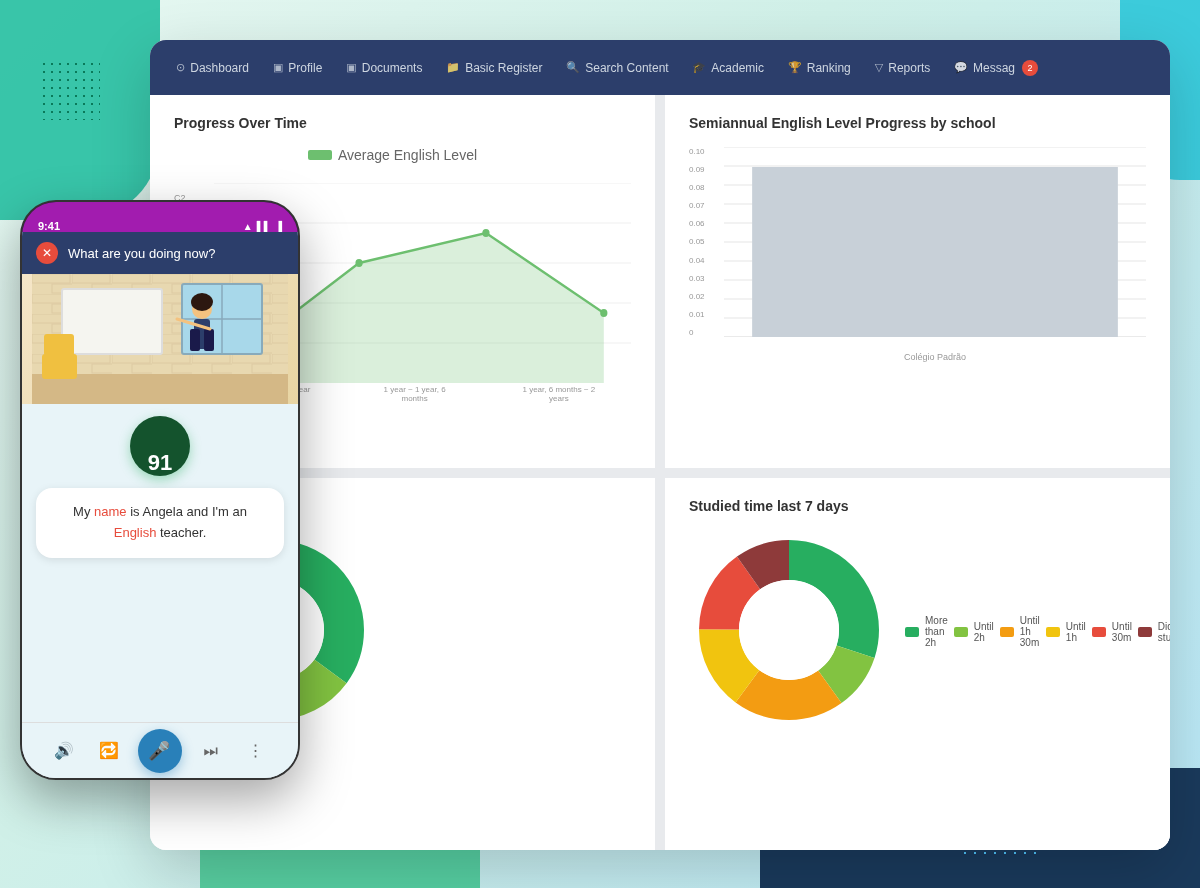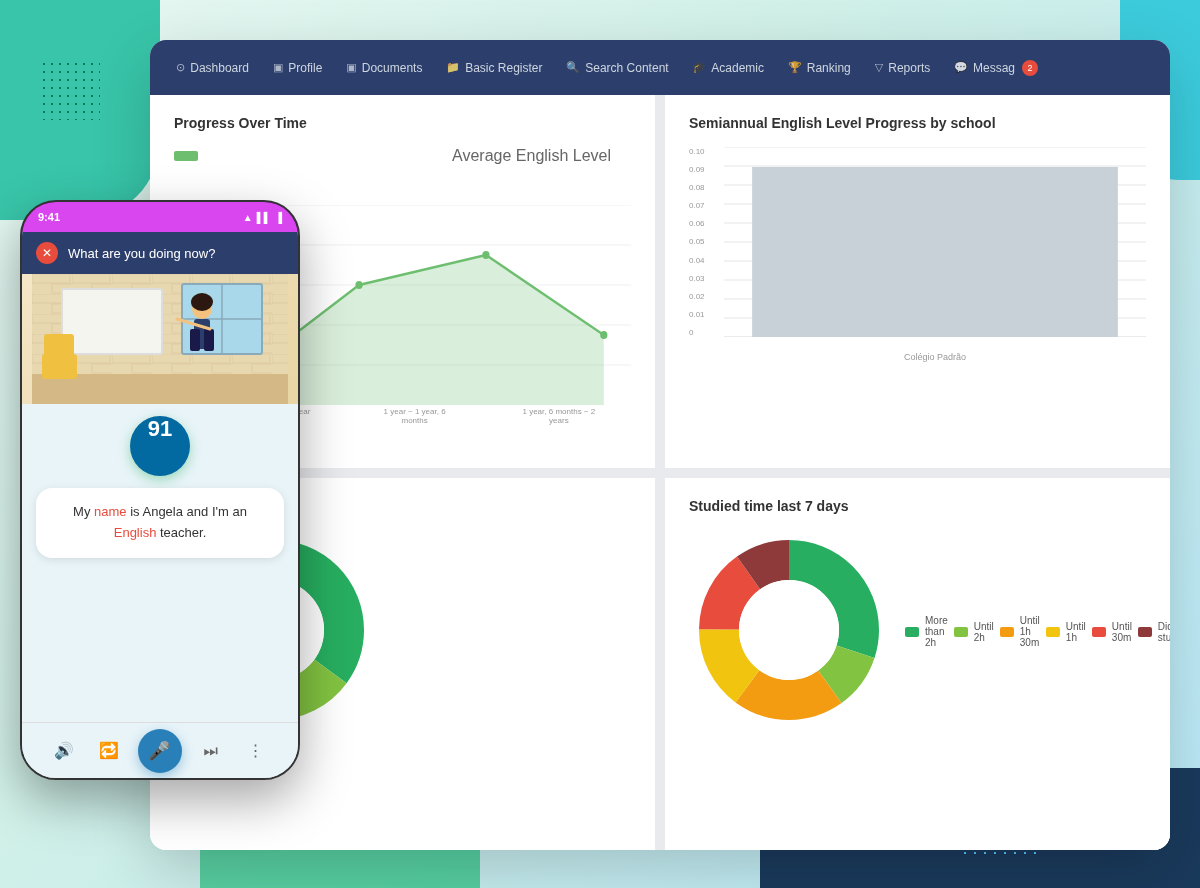--- a/index.html
+++ b/index.html
@@ -128,24 +128,24 @@
     
     .chart-area {
       position: relative;
       width: 100%;
       height: 240px;
     }
     .chart-legend {
       display: flex;
       align-items: center;
       gap: 6px;
-      font-size: 16px;
+      font-size: 14px;
       color: #666;
-      margin-bottom: 20px;
-      justify-content: space-between;
+      margin-bottom: 0;
+      justify-content: center;
       padding-right: 20px;
     }
     .legend-color {
       width: 24px; height: 10px;
       border-radius: 2px;
     }
     .y-axis-labels {
       position: absolute;
       left: 0; top: 30px;
       display: flex;
@@ -241,23 +241,23 @@
       width: 280px;
       height: 580px;
       background: #1a1a2e;
       border-radius: 36px;
       box-shadow: 0 20px 50px rgba(0,0,0,0.35);
       overflow: hidden;
       border: 2px solid #333;
     }
     .phone-status-bar {
       height: 30px;
-      background: #d946ef;
-      display: flex;
-      align-items: center;
+      background: #a21caf;
+      display: flex;
+      align-items: flex-end;
       justify-content: space-between;
       padding: 0 16px;
       color: white;
       font-size: 11px;
       font-weight: 600;
     }
     .status-icons {
       display: flex;
       align-items: center;
       gap: 4px;
@@ -295,24 +295,24 @@
       height: 130px;
       background: linear-gradient(135deg, #f5e6c8, #e8d5a3);
       display: flex;
       align-items: center;
       justify-content: center;
       position: relative;
       overflow: hidden;
     }
     .score-circle {
       width: 60px; height: 60px;
-      background: #0369a1;
+      background: #14532d;
       border-radius: 50%;
       display: flex;
-      align-items: flex-start;
+      align-items: flex-end;
       justify-content: center;
       color: white;
       font-size: 22px;
       font-weight: 700;
       margin: 12px auto;
       box-shadow: 0 4px 12px rgba(39,174,96,0.4);
     }
     .speech-bubble {
       background: white;
       border-radius: 16px;

